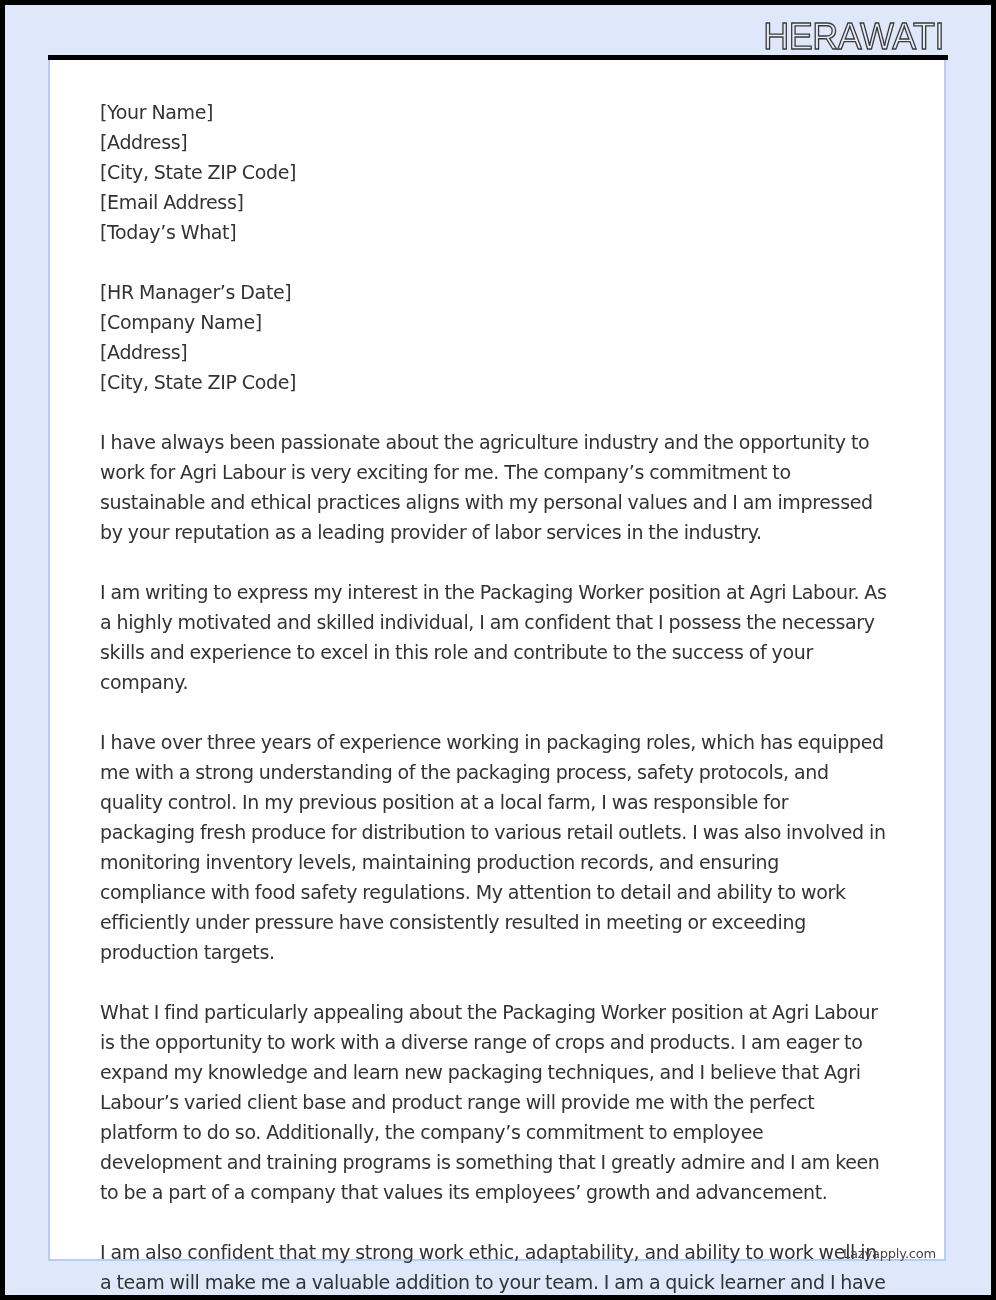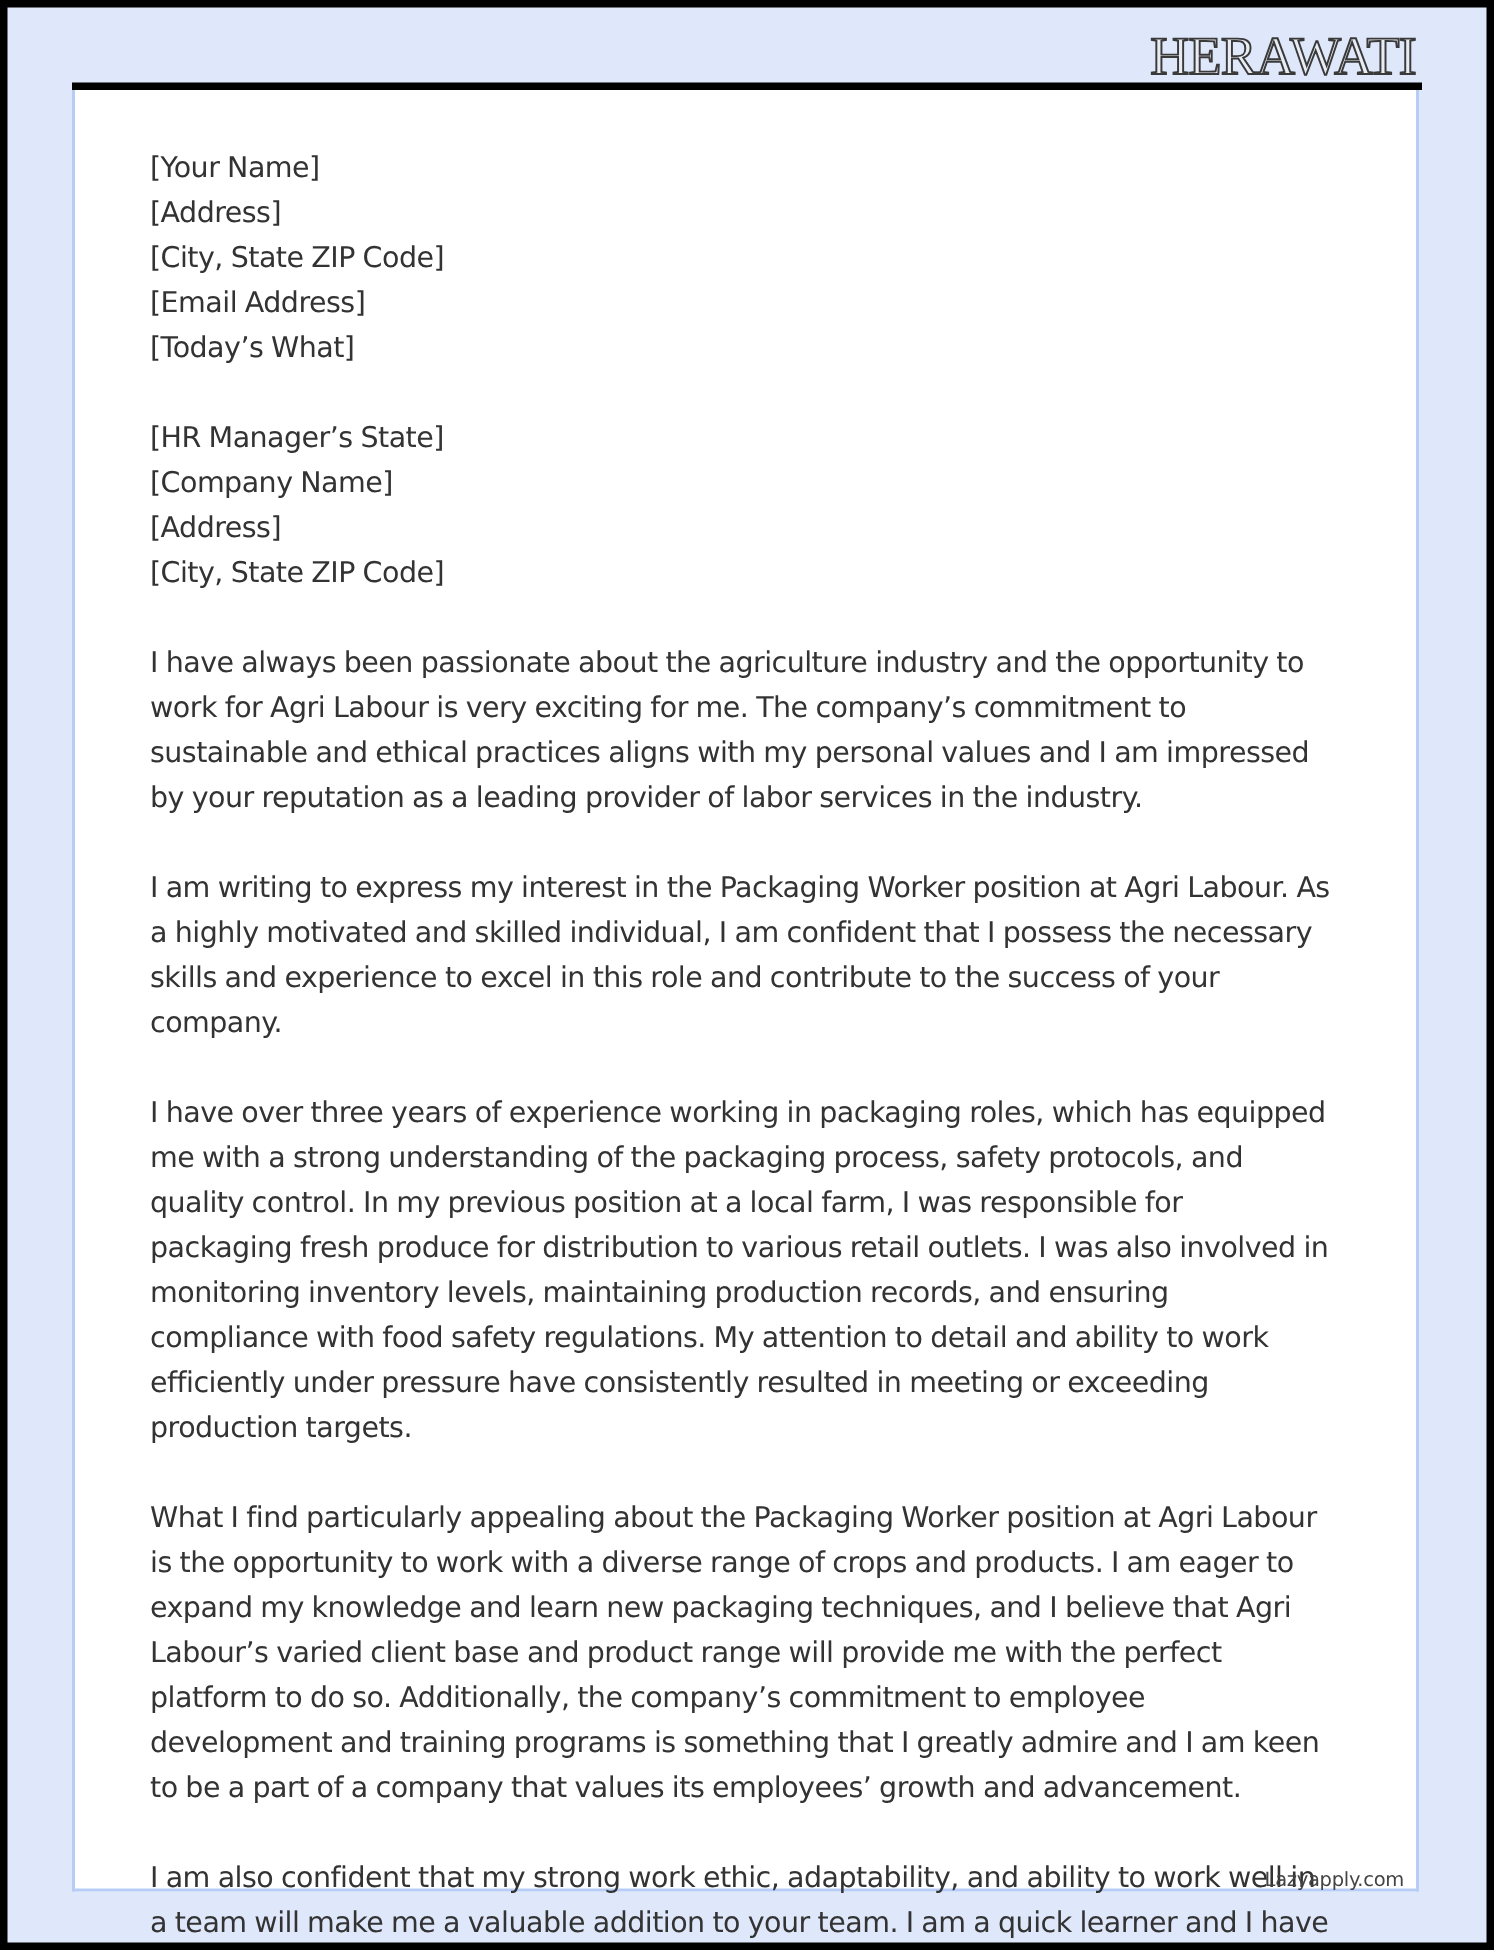--- a/index.html
+++ b/index.html
@@ -20,21 +20,21 @@
       top: 5px;
       width: 986px;
       height: 1290px;
       background: #dfe7fa;
       overflow: hidden;
     }
     .brand {
       position: absolute;
       right: 47px;
       top: 12px;
-      font-family: Liberation Serif, serif;
+      font-family: Liberation Sans, sans-serif;
       font-size: 36px;
       font-weight: normal;
       letter-spacing: -0.5px;
       color: #e8ecf4;
       -webkit-text-stroke: 1.3px #3a3a3a;
       line-height: 40px;
     }
     .topbar {
       position: absolute;
       left: 43px;
@@ -92,21 +92,21 @@
 
   <div class="content">
     <p>
       <span class="line">[Your Name]</span>
       <span class="line">[Address]</span>
       <span class="line">[City, State ZIP Code]</span>
       <span class="line">[Email Address]</span>
       <span class="line">[Today’s What]</span>
     </p>
     <p>
-      <span class="line">[HR Manager’s State]</span>
+      <span class="line">[HR Manager’s Date]</span>
       <span class="line">[Company Name]</span>
       <span class="line">[Address]</span>
       <span class="line">[City, State ZIP Code]</span>
     </p>
     <p>I have always been passionate about the agriculture industry and the opportunity to work for Agri Labour is very exciting for me. The company’s commitment to sustainable and ethical practices aligns with my personal values and I am impressed by your reputation as a leading provider of labor services in the industry.</p>
     <p>I am writing to express my interest in the Packaging Worker position at Agri Labour. As a highly motivated and skilled individual, I am confident that I possess the necessary skills and experience to excel in this role and contribute to the success of your company.</p>
     <p>I have over three years of experience working in packaging roles, which has equipped me with a strong understanding of the packaging process, safety protocols, and quality control. In my previous position at a local farm, I was responsible for packaging fresh produce for distribution to various retail outlets. I was also involved in monitoring inventory levels, maintaining production records, and ensuring compliance with food safety regulations. My attention to detail and ability to work efficiently under pressure have consistently resulted in meeting or exceeding production targets.</p>
     <p>What I find particularly appealing about the Packaging Worker position at Agri Labour is the opportunity to work with a diverse range of crops and products. I am eager to expand my knowledge and learn new packaging techniques, and I believe that Agri Labour’s varied client base and product range will provide me with the perfect platform to do so. Additionally, the company’s commitment to employee development and training programs is something that I greatly admire and I am keen to be a part of a company that values its employees’ growth and advancement.</p>
     <p>I am also confident that my strong work ethic, adaptability, and ability to work well in a team will make me a valuable addition to your team. I am a quick learner and I have a</p>
   </div>

